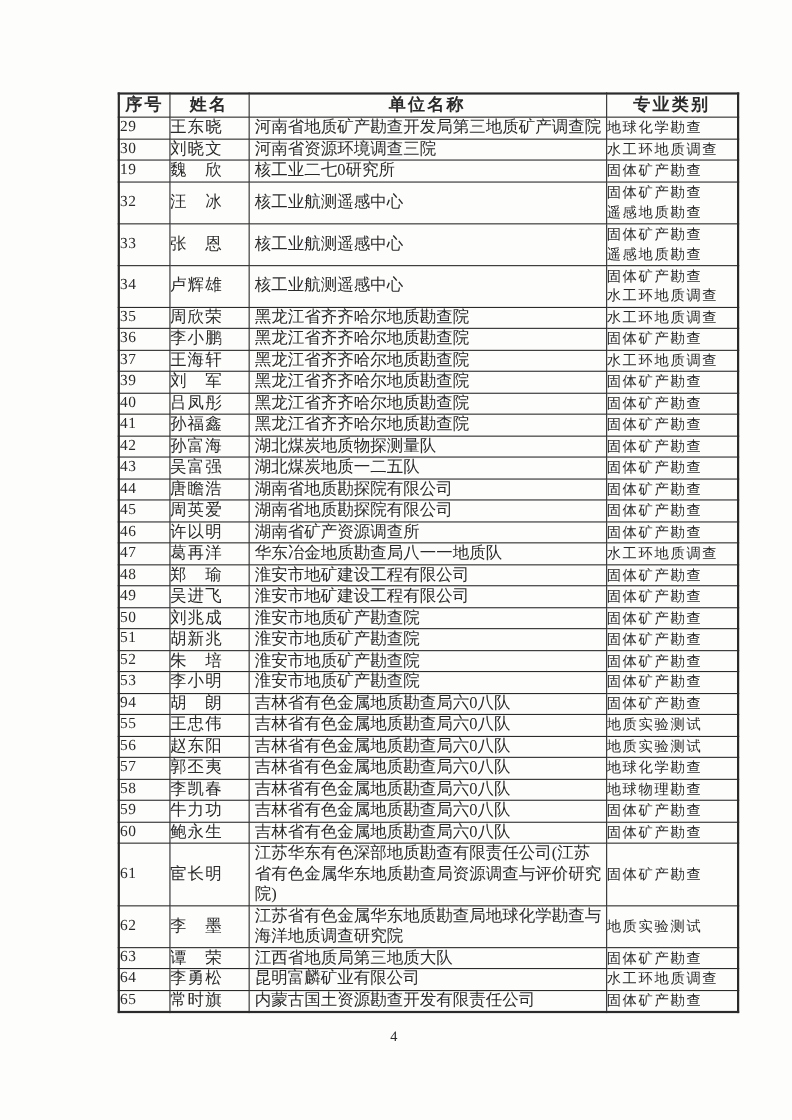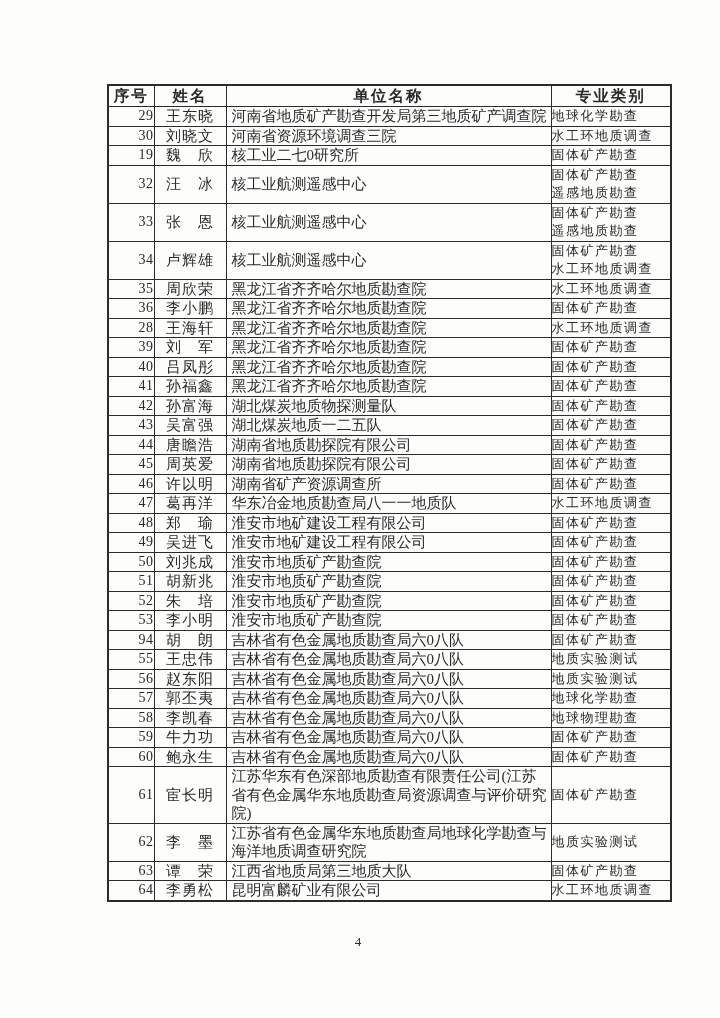--- a/index.html
+++ b/index.html
@@ -44,26 +44,26 @@
     height: 20px;
     line-height: 20px;
     text-align: center;
     letter-spacing: 2px;
   }
   .roster td {
     font-size: 15px;
     line-height: 18.5px;
   }
   td.c-no {
-    text-align: right;
+    text-align: left;
     font-size: 14px;
     letter-spacing: 0.5px;
   }
   td.c-name {
-    text-align: center;
+    text-align: left;
     letter-spacing: 1px;
   }
   td.c-unit {
     text-align: left;
     font-size: 15px;
     padding: 0 2px 0 5px;
     word-break: break-all;
   }
   td.c-spec {
     text-align: left;
@@ -147,21 +147,21 @@
     <td class="c-unit">黑龙江省齐齐哈尔地质勘查院</td>
     <td class="c-spec">水工环地质调查</td>
   </tr>
         <tr>
     <td class="c-no">36</td>
     <td class="c-name">李小鹏</td>
     <td class="c-unit">黑龙江省齐齐哈尔地质勘查院</td>
     <td class="c-spec">固体矿产勘查</td>
   </tr>
         <tr>
-    <td class="c-no">28</td>
+    <td class="c-no">37</td>
     <td class="c-name">王海轩</td>
     <td class="c-unit">黑龙江省齐齐哈尔地质勘查院</td>
     <td class="c-spec">水工环地质调查</td>
   </tr>
         <tr>
     <td class="c-no">39</td>
     <td class="c-name">刘　军</td>
     <td class="c-unit">黑龙江省齐齐哈尔地质勘查院</td>
     <td class="c-spec">固体矿产勘查</td>
   </tr>
@@ -308,18 +308,24 @@
     <td class="c-name">谭　荣</td>
     <td class="c-unit">江西省地质局第三地质大队</td>
     <td class="c-spec">固体矿产勘查</td>
   </tr>
         <tr>
     <td class="c-no">64</td>
     <td class="c-name">李勇松</td>
     <td class="c-unit">昆明富麟矿业有限公司</td>
     <td class="c-spec">水工环地质调查</td>
   </tr>
+        <tr>
+    <td class="c-no">65</td>
+    <td class="c-name">常时旗</td>
+    <td class="c-unit">内蒙古国土资源勘查开发有限责任公司</td>
+    <td class="c-spec">固体矿产勘查</td>
+  </tr>
       </tbody>
   </table>
 
   <div class="page-number">4</div>
 
 </div>
 
 </body></html>

